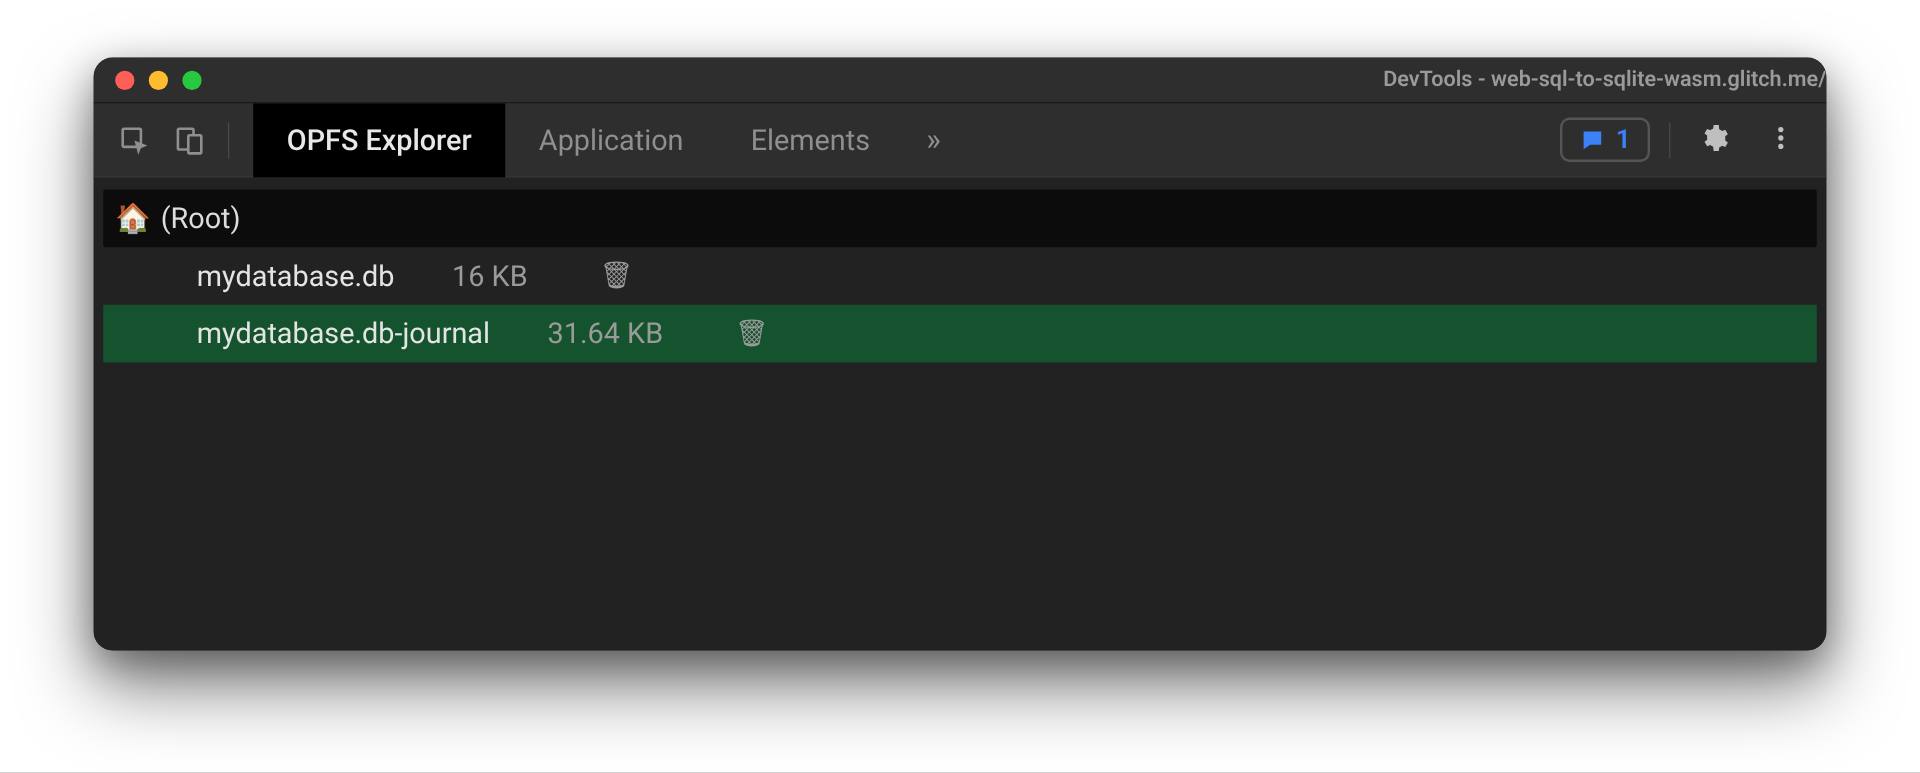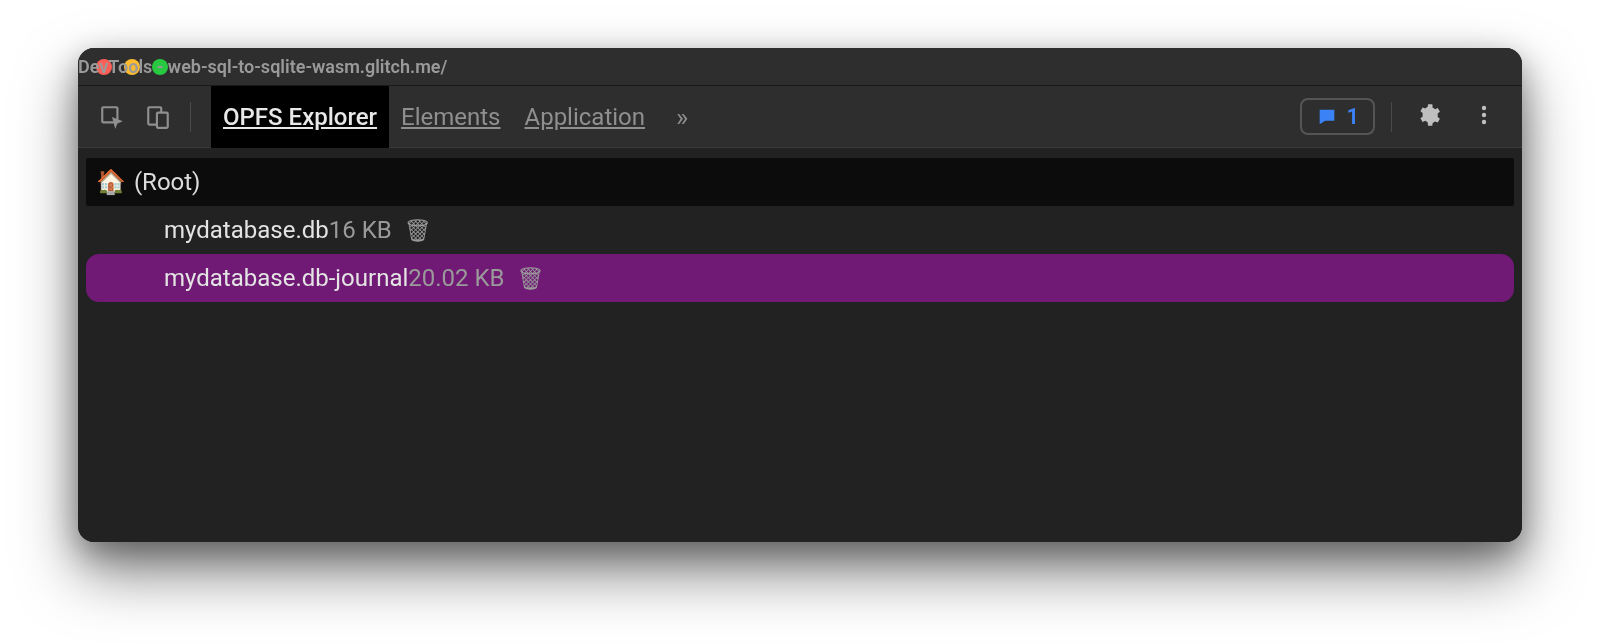--- a/index.html
+++ b/index.html
@@ -37,21 +37,21 @@
     gap: 12px;
     padding-left: 18px;
   }
   .dot { width: 16px; height: 16px; border-radius: 50%; }
   .dot.red { background: #ff5f57; }
   .dot.yellow { background: #febc2e; }
   .dot.green { background: #28c840; }
   .title-text {
     position: absolute;
     left: 0; right: 0;
-    text-align: left;
+    text-align: right;
     color: #9a9a9a;
     font-size: 18px;
     font-weight: 600;
     pointer-events: none;
   }
   
   .tabstrip {
     height: 62px;
     background: #2e2e2e;
     display: flex;
@@ -71,26 +71,25 @@
     color: #8f8f8f;
     cursor: pointer;
   }
   .sep {
     width: 1px; height: 30px; background: #4a4a4a; margin: 0 6px;
   }
   .tab {
     height: 62px;
     display: flex;
     align-items: center;
-    padding: 0 12px;
+    padding: 0 28px;
     color: #8f8f8f;
     font-size: 24px;
     cursor: pointer;
     white-space: nowrap;
-    text-decoration: underline;
   }
   .tab.active {
     background: #000000;
     color: #e8e8e8;
     font-weight: 500;
   }
   .more-tabs {
     width: 50px;
     display: flex; align-items: center; justify-content: center;
     color: #8f8f8f;
@@ -140,24 +139,24 @@
     padding-left: 10px;
     font-size: 24px;
     color: #dcdcdc;
   }
   .tree-row.root {
     background: #0c0c0c;
     border-radius: 2px;
   }
   .tree-row.file {
     padding-left: 78px;
+    gap: 48px;
   }
   .tree-row.file.selected {
-    background: #701a75;
-    border-radius: 13px;
+    background: #14532d;
   }
   .row-icon {
     font-size: 24px;
     margin-right: 8px;
   }
   .file-name { color: #e4e4e4; }
   .file-size { color: #9a9a9a; }
   .trash {
     margin-left: 12px;
     font-size: 22px;
@@ -190,22 +189,22 @@
       <div class="tool-icon">
         <svg width="26" height="26" viewBox="0 0 24 24" fill="none" stroke="currentColor" stroke-width="2">
           <rect x="3" y="3" width="12" height="16" rx="1"></rect>
           <rect x="11" y="8" width="10" height="14" rx="1" fill="#2e2e2e"></rect>
         </svg>
       </div>
       <div class="sep"></div>
     </div>
 
     <div class="tab active">OPFS Explorer</div>
+    <div class="tab">Application</div>
     <div class="tab">Elements</div>
-    <div class="tab">Application</div>
     <div class="more-tabs">»</div>
 
     <div class="tabstrip-spacer"></div>
 
     <div class="right-actions">
       <div class="issue-badge">
         <span>
           <svg width="22" height="22" viewBox="0 0 24 24" fill="#3b82f6">
             <path d="M4 4h16v12H10l-6 4V4z"></path>
           </svg>
@@ -242,20 +241,20 @@
     <div class="tree-row file">
       <span class="file-name">mydatabase.db</span>
       <span class="file-size">16 KB</span>
       <span class="trash">
         <span>🗑</span>
       </span>
     </div>
 
     <div class="tree-row file selected">
       <span class="file-name">mydatabase.db-journal</span>
-      <span class="file-size">20.02 KB</span>
+      <span class="file-size">31.64 KB</span>
       <span class="trash">
         <span>🗑</span>
       </span>
     </div>
 
   </div>
 </div>
 
 </body></html>

